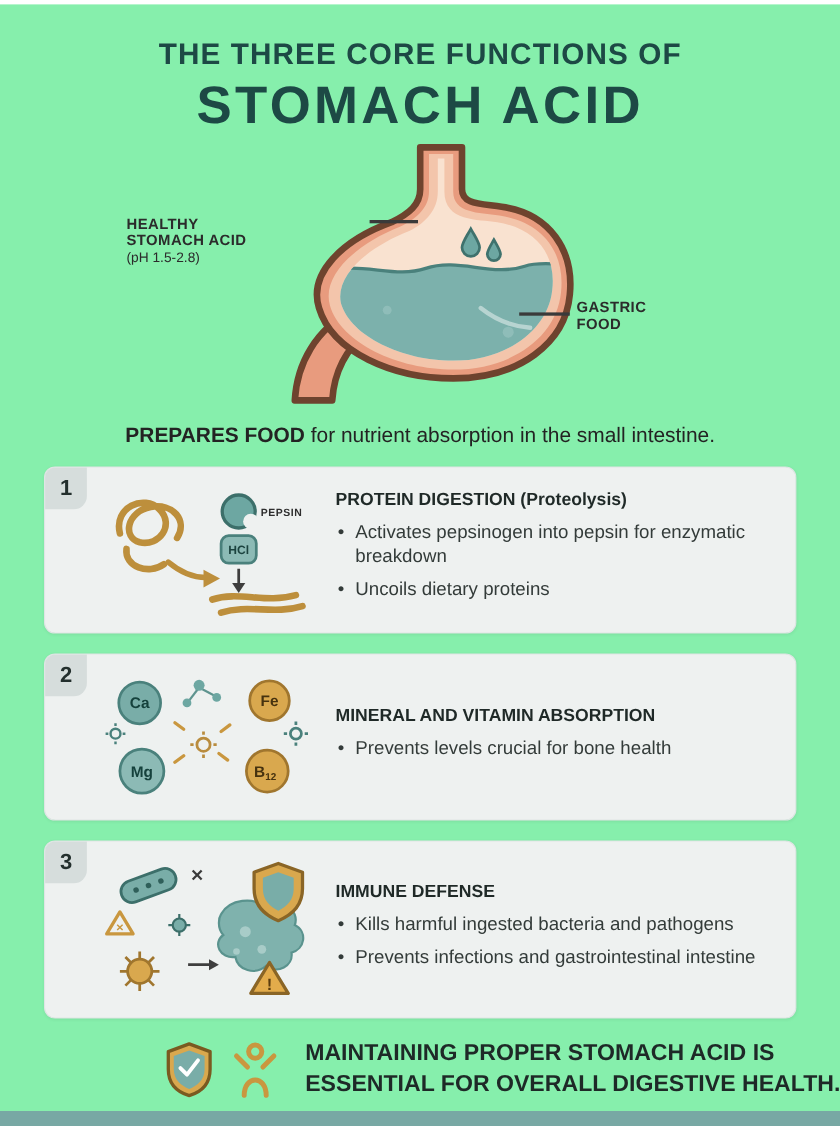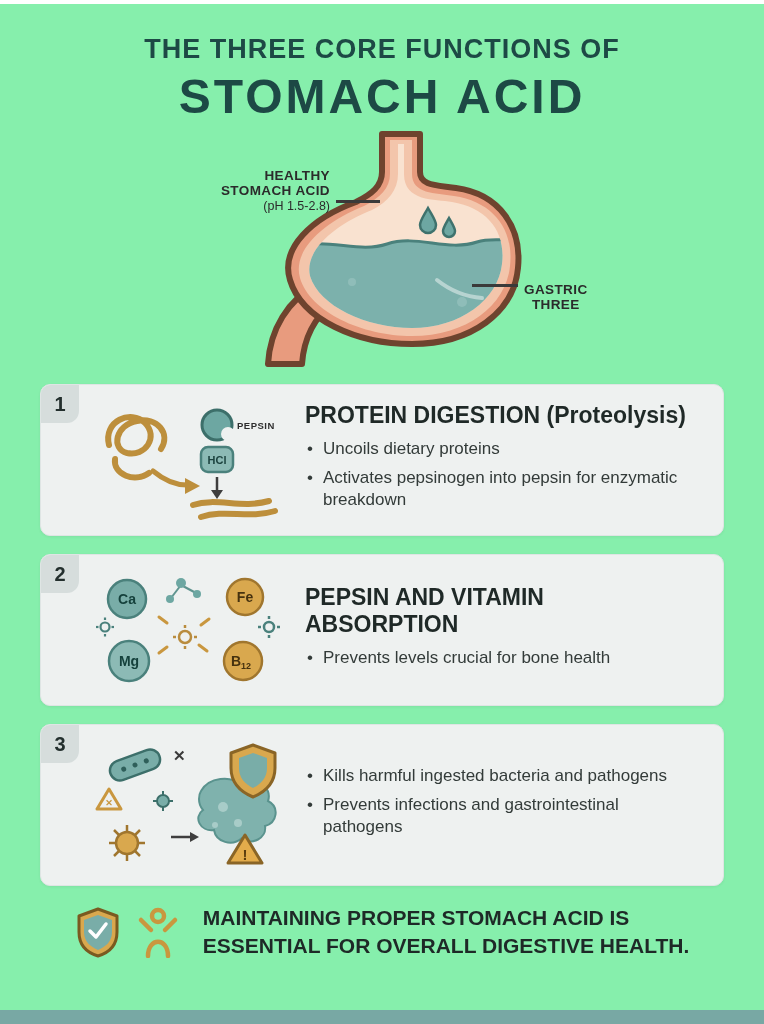--- a/index.html
+++ b/index.html
@@ -17,22 +17,22 @@
   .title-line1 {
     font-size: 27px; font-weight: 700; color: #1d4945; letter-spacing: 1px;
   }
   .title-line2 {
     font-size: 48px; font-weight: 700; color: #1d4945; letter-spacing: 3px; margin-top: 4px;
   }
   
   .figure { position: relative; height: 238px; margin-top: 6px; }
   .stomach-svg { position: absolute; left: 232px; top: 0; width: 300px; height: 238px; }
   .diagram-label { position: absolute; color: #2b2b2b; }
-  .label-left { left: 115px; top: 38px; width: 215px; text-align: right; }
-  .label-right { left: 524px; top: 152px; text-align: center; }
+  .label-left { left: 115px; top: 66px; width: 215px; }
+  .label-right { left: 524px; top: 142px; text-align: left; }
   .lbl-bold { font-weight: 700; font-size: 13.5px; letter-spacing: .4px; line-height: 15px; }
   .lbl-normal { font-size: 12.5px; line-height: 16px; }
   .leader { position: absolute; height: 2.5px; background: #3a3a3a; }
   .leader-left { left: 336px; top: 70px; width: 44px; }
   .leader-right { left: 472px; top: 154px; width: 46px; }
   
   .intro { text-align: center; font-size: 19px; color: #232323; margin: 18px 0 0 0; }
   .intro-bold { font-weight: 700; }
   
   .cards { padding: 0 40px; margin-top: 16px; }
@@ -52,29 +52,29 @@
     position: absolute; top: 0; left: 0;
     width: 38px; height: 38px;
     background: #d6dddc;
     border-radius: 9px 0 12px 0;
     display: flex; align-items: center; justify-content: center;
     font-size: 20px; font-weight: 700; color: #232f2d;
   }
   .card-icon { width: 190px; flex: 0 0 190px; text-decoration: underline; }
   .card-icon svg { display: block; width: 100%; height: auto; }
   .card-body { flex: 1; padding-left: 22px; }
-  .card-title { font-size: 23px; font-weight: 700; color: #1f2927; margin: 0 0 9px 0; }
+  .card-title { font-size: 16px; font-weight: 700; color: #1f2927; margin: 0 0 9px 0; }
   .card-bullets { list-style: none; margin: 0; padding: 0; }
   .card-bullets li {
     position: relative; font-size: 17px; line-height: 1.3;
     color: #333b39; padding-left: 18px; margin-bottom: 7px;
   }
   .card-bullets li::before { content: "\2022"; position: absolute; left: 2px; color: #333b39; }
   
-  .footer { display: flex; align-items: center; justify-content: center; gap: 20px; margin-top: 10px; }
+  .footer { display: flex; align-items: center; justify-content: flex-end; gap: 20px; margin-top: 10px; }
   .footer-icons { display: flex; align-items: center; gap: 12px; }
   .footer-text { font-size: 21px; font-weight: 700; color: #1e2927; line-height: 1.32; }
   .bottom-bar {
     position: absolute; left: 0; right: 0; bottom: 2px;
     height: 16px; background: #78a8a4;
   }
   svg text { font-family: "Liberation Sans", sans-serif; }
 </style>
 </head>
 <body>
@@ -108,25 +108,28 @@
 
     <div class="diagram-label label-left">
       <div class="lbl-bold">HEALTHY</div>
       <div class="lbl-bold">STOMACH ACID</div>
       <div class="lbl-normal">(pH 1.5-2.8)</div>
     </div>
     <div class="leader leader-left"></div>
 
     <div class="diagram-label label-right">
       <div class="lbl-bold">GASTRIC</div>
-      <div class="lbl-bold">THREE</div>
+      <div class="lbl-bold">FOOD</div>
     </div>
     <div class="leader leader-right"></div>
   </div>
 
+  <p class="intro">
+    <span class="intro-bold">PREPARES FOOD</span><span> for nutrient absorption in the small intestine.</span>
+  </p>
 
   <div class="cards">
 
     <section class="card">
       <div class="card-num">1</div>
       <div class="card-icon">
         <svg viewBox="0 0 190 122" aria-hidden="true">
           <g stroke="#bd8f3c" stroke-width="6" fill="none" stroke-linecap="round">
             <path d="M16,46 C10,22 38,10 52,24 C66,38 52,58 34,54 C18,50 22,26 44,22 C64,18 78,34 68,50"></path>
             <path d="M22,60 C20,76 42,84 56,74"></path>
@@ -146,22 +149,22 @@
           <polygon points="118,91 130,91 124,100" fill="#3e3e3e"></polygon>
           <g stroke="#bd8f3c" stroke-width="6" fill="none" stroke-linecap="round">
             <path d="M100,106 C124,98 148,110 176,102"></path>
             <path d="M108,118 C132,110 156,120 182,112"></path>
           </g>
         </svg>
       </div>
       <div class="card-body">
         <h2 class="card-title">PROTEIN DIGESTION (Proteolysis)</h2>
         <ul class="card-bullets">
+          <li>Activates pepsinogen into pepsin for enzymatic breakdown</li>
           <li>Uncoils dietary proteins</li>
-          <li>Activates pepsinogen into pepsin for enzymatic breakdown</li>
         </ul>
       </div>
     </section>
 
     <section class="card">
       <div class="card-num">2</div>
       <div class="card-icon">
         <svg viewBox="0 0 190 122" aria-hidden="true">
           <g>
             <line x1="88" y1="16" x2="103" y2="24" stroke="#5f948f" stroke-width="2"></line>
@@ -209,21 +212,21 @@
           </g>
           <g stroke="#c9973f" stroke-width="3" stroke-linecap="round">
             <line x1="66" y1="48" x2="74" y2="54"></line>
             <line x1="116" y1="50" x2="108" y2="56"></line>
             <line x1="66" y1="84" x2="74" y2="78"></line>
             <line x1="114" y1="82" x2="106" y2="76"></line>
           </g>
         </svg>
       </div>
       <div class="card-body">
-        <h2 class="card-title">PEPSIN AND VITAMIN ABSORPTION</h2>
+        <h2 class="card-title">MINERAL AND VITAMIN ABSORPTION</h2>
         <ul class="card-bullets">
           <li>Prevents levels crucial for bone health</li>
         </ul>
       </div>
     </section>
 
     <section class="card">
       <div class="card-num">3</div>
       <div class="card-icon">
         <svg viewBox="0 0 190 132" aria-hidden="true">
@@ -266,23 +269,24 @@
             <path d="M160,6 l22,8 v15 c0,15 -10,24 -22,29 c-12,-5 -22,-14 -22,-29 v-15 z" fill="#d9a84e" stroke="#8a6526" stroke-width="3" stroke-linejoin="round"></path>
             <path d="M160,14 l14,5 v10 c0,10 -6,16 -14,20 c-8,-4 -14,-10 -14,-20 v-10 z" fill="#79ada8"></path>
           </g>
           <g>
             <path d="M152,96 l17,28 h-34 z" fill="#e3ac4b" stroke="#8a6526" stroke-width="3" stroke-linejoin="round"></path>
             <text x="152" y="121" text-anchor="middle" font-size="15" font-weight="bold" fill="#5a3c0e">!</text>
           </g>
         </svg>
       </div>
       <div class="card-body">
+        <h2 class="card-title">IMMUNE DEFENSE</h2>
         <ul class="card-bullets">
           <li>Kills harmful ingested bacteria and pathogens</li>
-          <li>Prevents infections and gastrointestinal pathogens</li>
+          <li>Prevents infections and gastrointestinal intestine</li>
         </ul>
       </div>
     </section>
 
   </div>
 
   <footer class="footer">
     <div class="footer-icons">
       <svg width="46" height="52" viewBox="0 0 46 52" aria-hidden="true">
         <path d="M23,3 L42,10 V26 C42,40 33,47 23,50 C13,47 4,40 4,26 V10 Z" fill="#d9a84e" stroke="#7a5a20" stroke-width="3" stroke-linejoin="round"></path>

